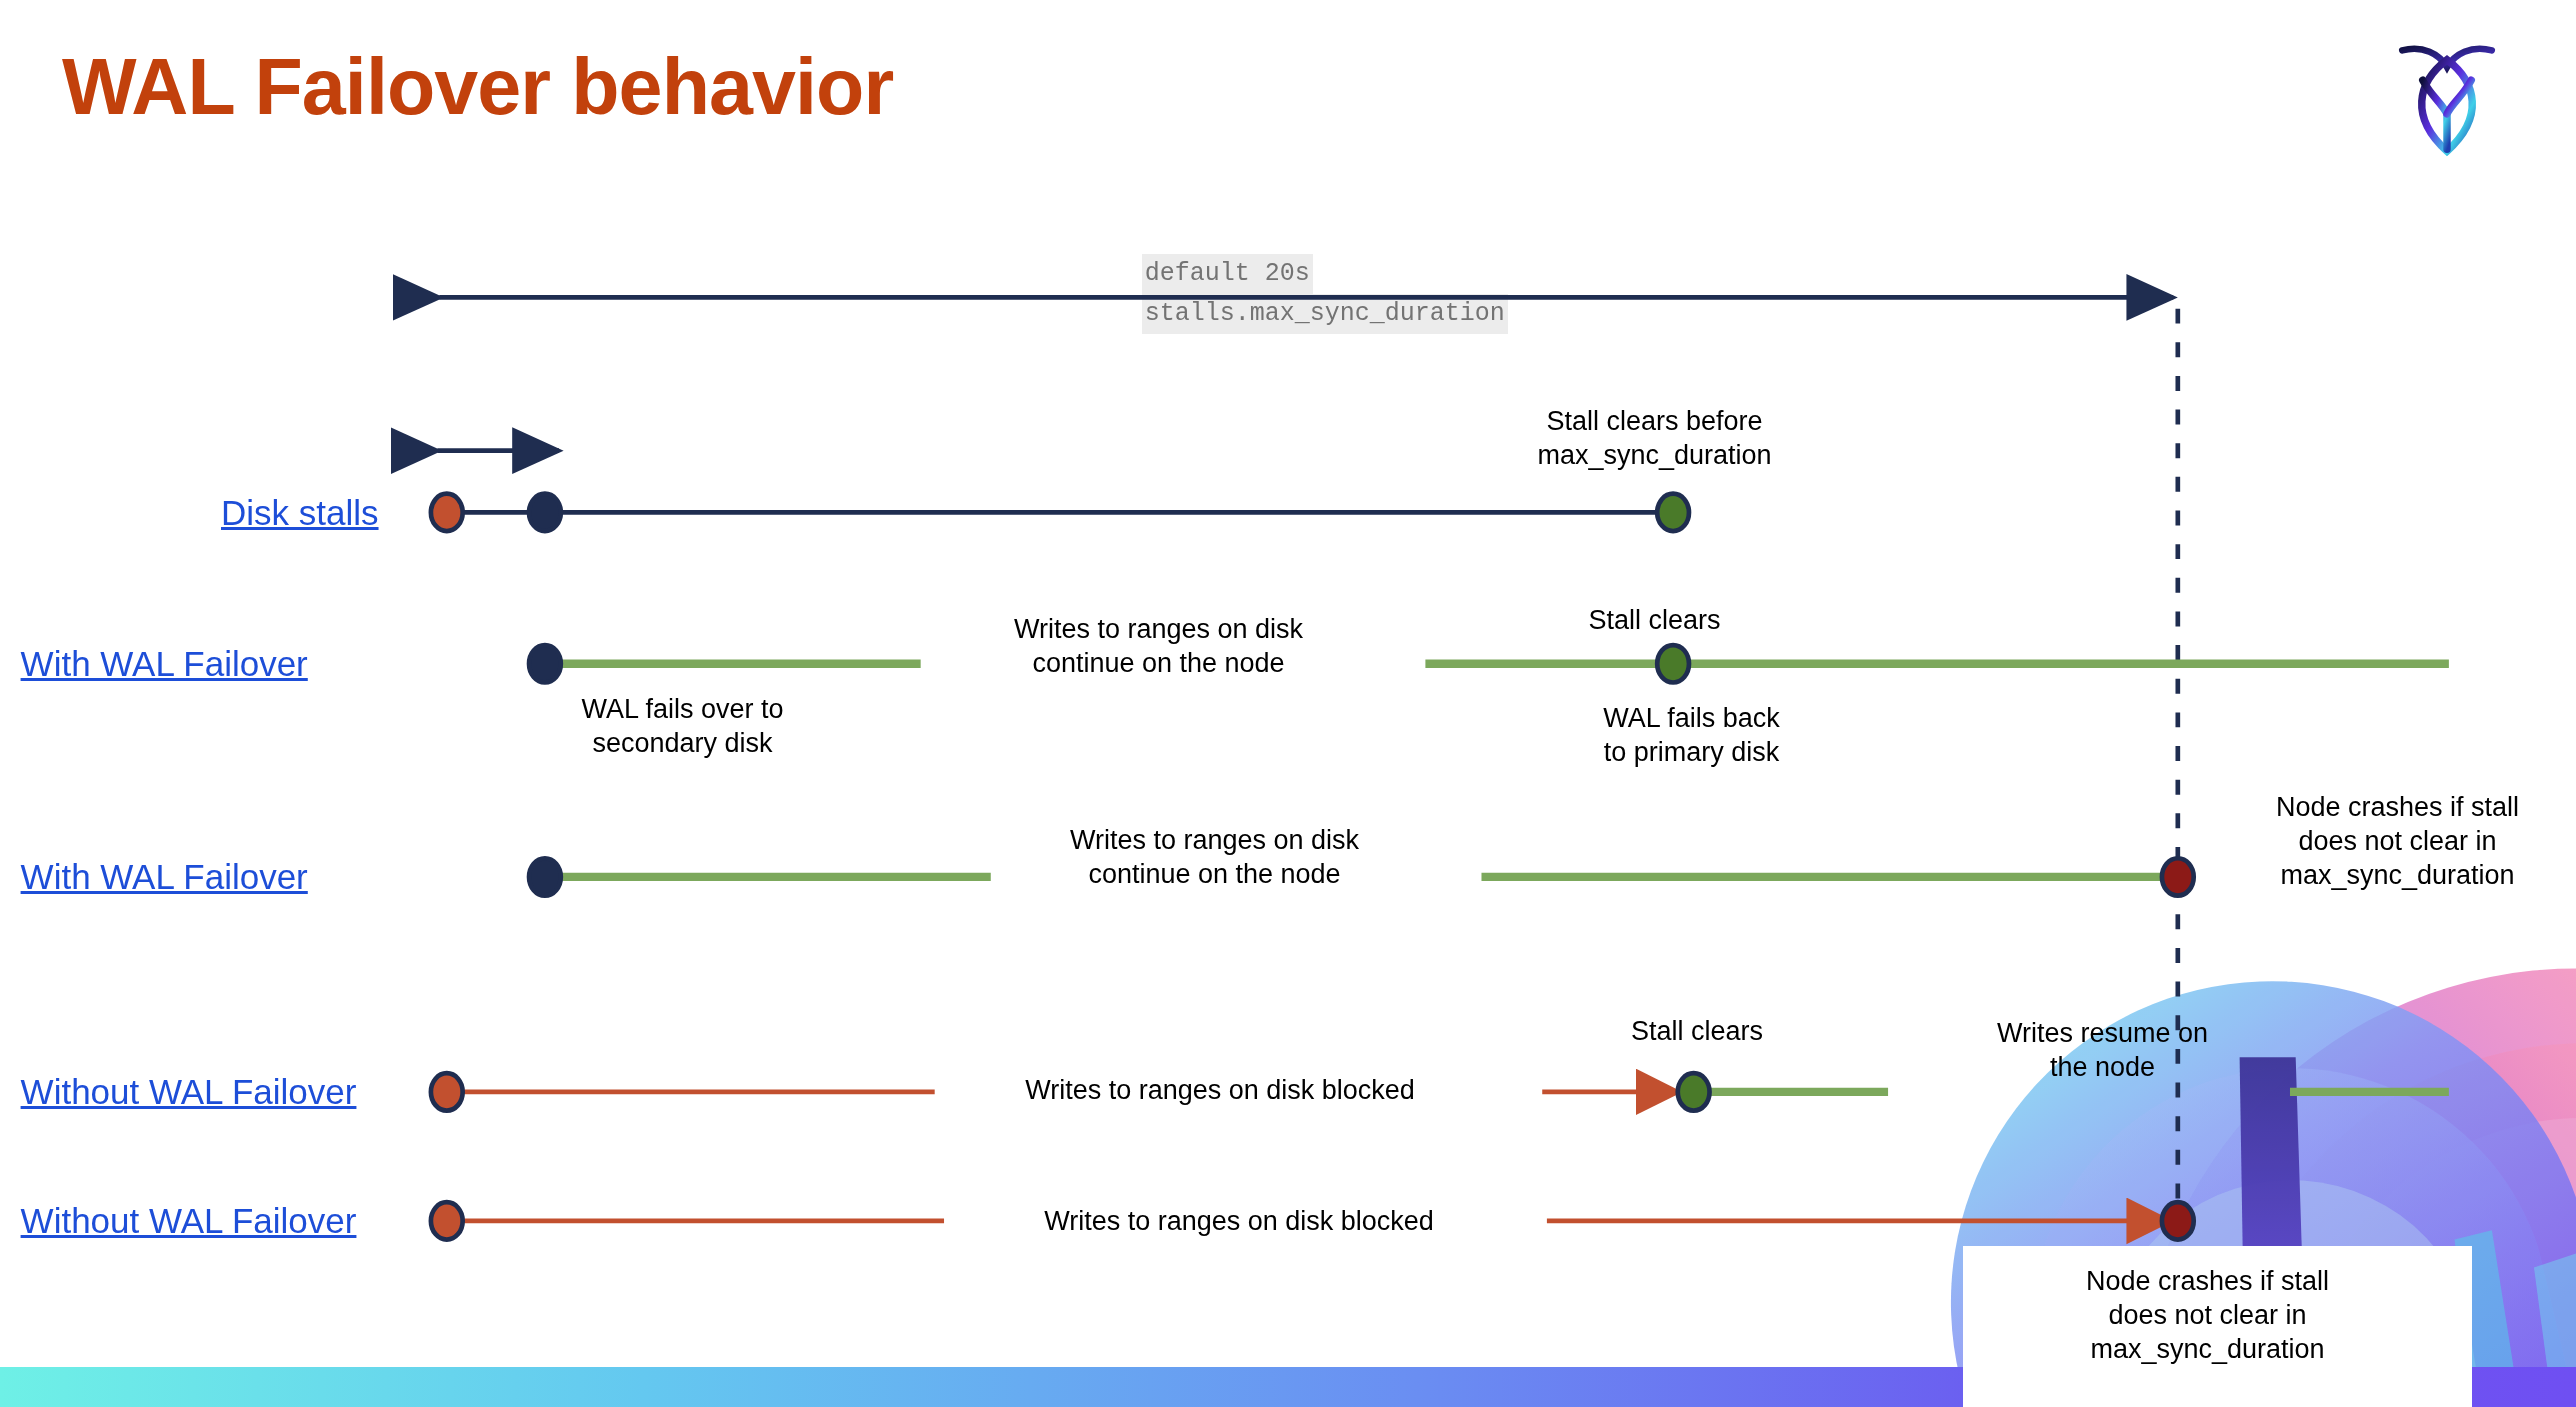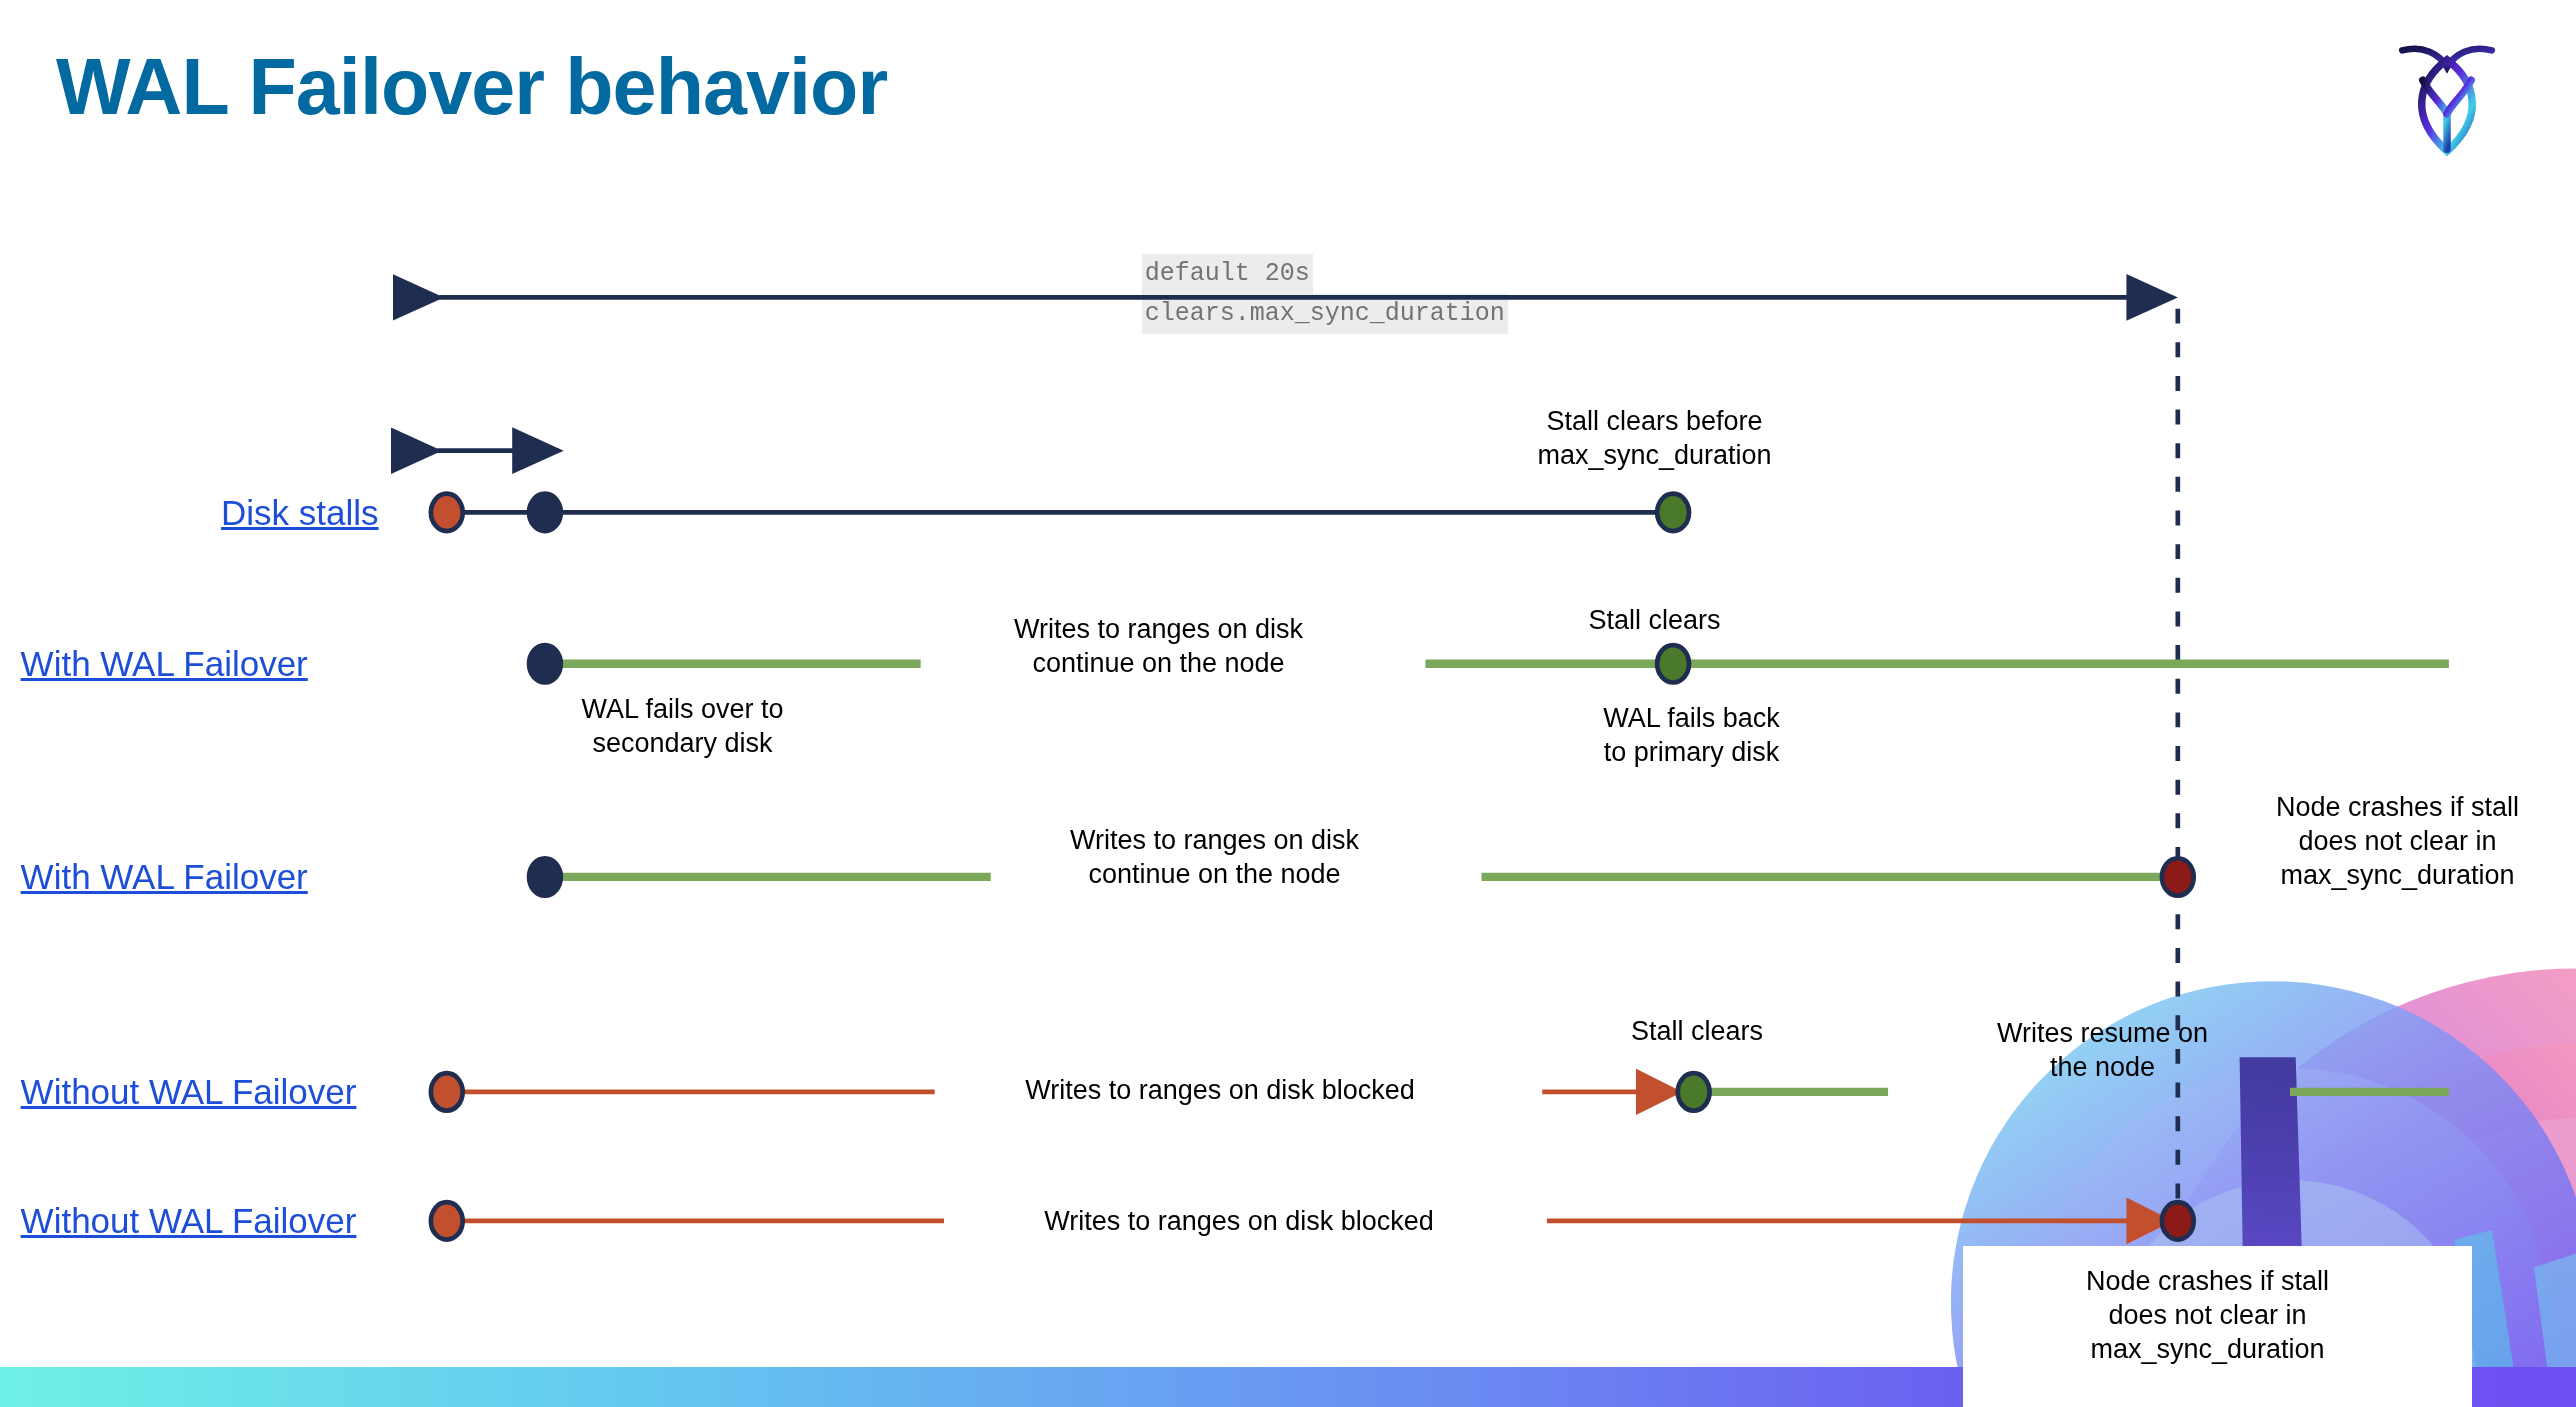--- a/index.html
+++ b/index.html
@@ -15,22 +15,22 @@
   
   .artwork{position:absolute;right:0;bottom:0;width:841px;height:580px;pointer-events:none;}
   .bottombar{position:absolute;left:0;bottom:0;width:2576px;height:41px;
      background:linear-gradient(90deg,#6ef0e6 0%,#64c8f0 25%,#6a8ef2 55%,#6b5cf0 78%,#6f4ff2 100%);}
 
   
   .logo{position:absolute;right:73px;top:28px;width:112px;height:140px;}
 
   
   .title{
-    position:absolute;left:56px;top:41px;
-    font-size:79px;font-weight:bold;color:#0369a1;letter-spacing:-0.9px;
+    position:absolute;left:62px;top:41px;
+    font-size:79px;font-weight:bold;color:#c2410c;letter-spacing:-0.9px;
     font-family:"Liberation Sans", sans-serif;
     white-space:nowrap;
   }
 
   
   .codebox{position:absolute;font-family:"Liberation Mono", monospace;font-size:25px;color:#737373;line-height:1.52;}
   .codebox span{background:#ececec;display:inline-block;padding:0.9px 2.8px;}
   .code-top{left:1142px;top:254px;text-align:left;}
   .code-left{left:37px;top:348px;text-align:left;}
 
@@ -115,21 +115,21 @@
     <path d="M60 34 C 92 58 100 96 60 132 C 20 96 28 58 60 34 Z" fill="none" stroke="url(#lg1)" stroke-width="8"></path>
 
     <path d="M34 56 C 44 74 54 80 60 92 L60 130" fill="none" stroke="url(#lg1)" stroke-width="8" stroke-linecap="round"></path>
     <path d="M86 56 C 76 74 66 80 60 92" fill="none" stroke="url(#lg1)" stroke-width="8" stroke-linecap="round"></path>
   </svg>
 
   <div class="title">WAL Failover behavior</div>
 
   <div class="codebox code-top">
     <span>default 20s</span><br>
-    <span>clears.max_sync_duration</span>
+    <span>stalls.max_sync_duration</span>
   </div>
 
 
   <svg id="overlay" viewBox="0 0 2756 1506" xmlns="http://www.w3.org/2000/svg">
     <defs>
       <marker id="arrNavyR" markerWidth="12" markerHeight="12" refX="10" refY="5" orient="auto" markerUnits="strokeWidth">
         <path d="M0,0 L11,5 L0,10 z" fill="#1F2D50"></path>
       </marker>
       <marker id="arrNavyL" markerWidth="12" markerHeight="12" refX="10" refY="5" orient="auto" markerUnits="strokeWidth">
         <path d="M0,0 L11,5 L0,10 z" fill="#1F2D50"></path>

